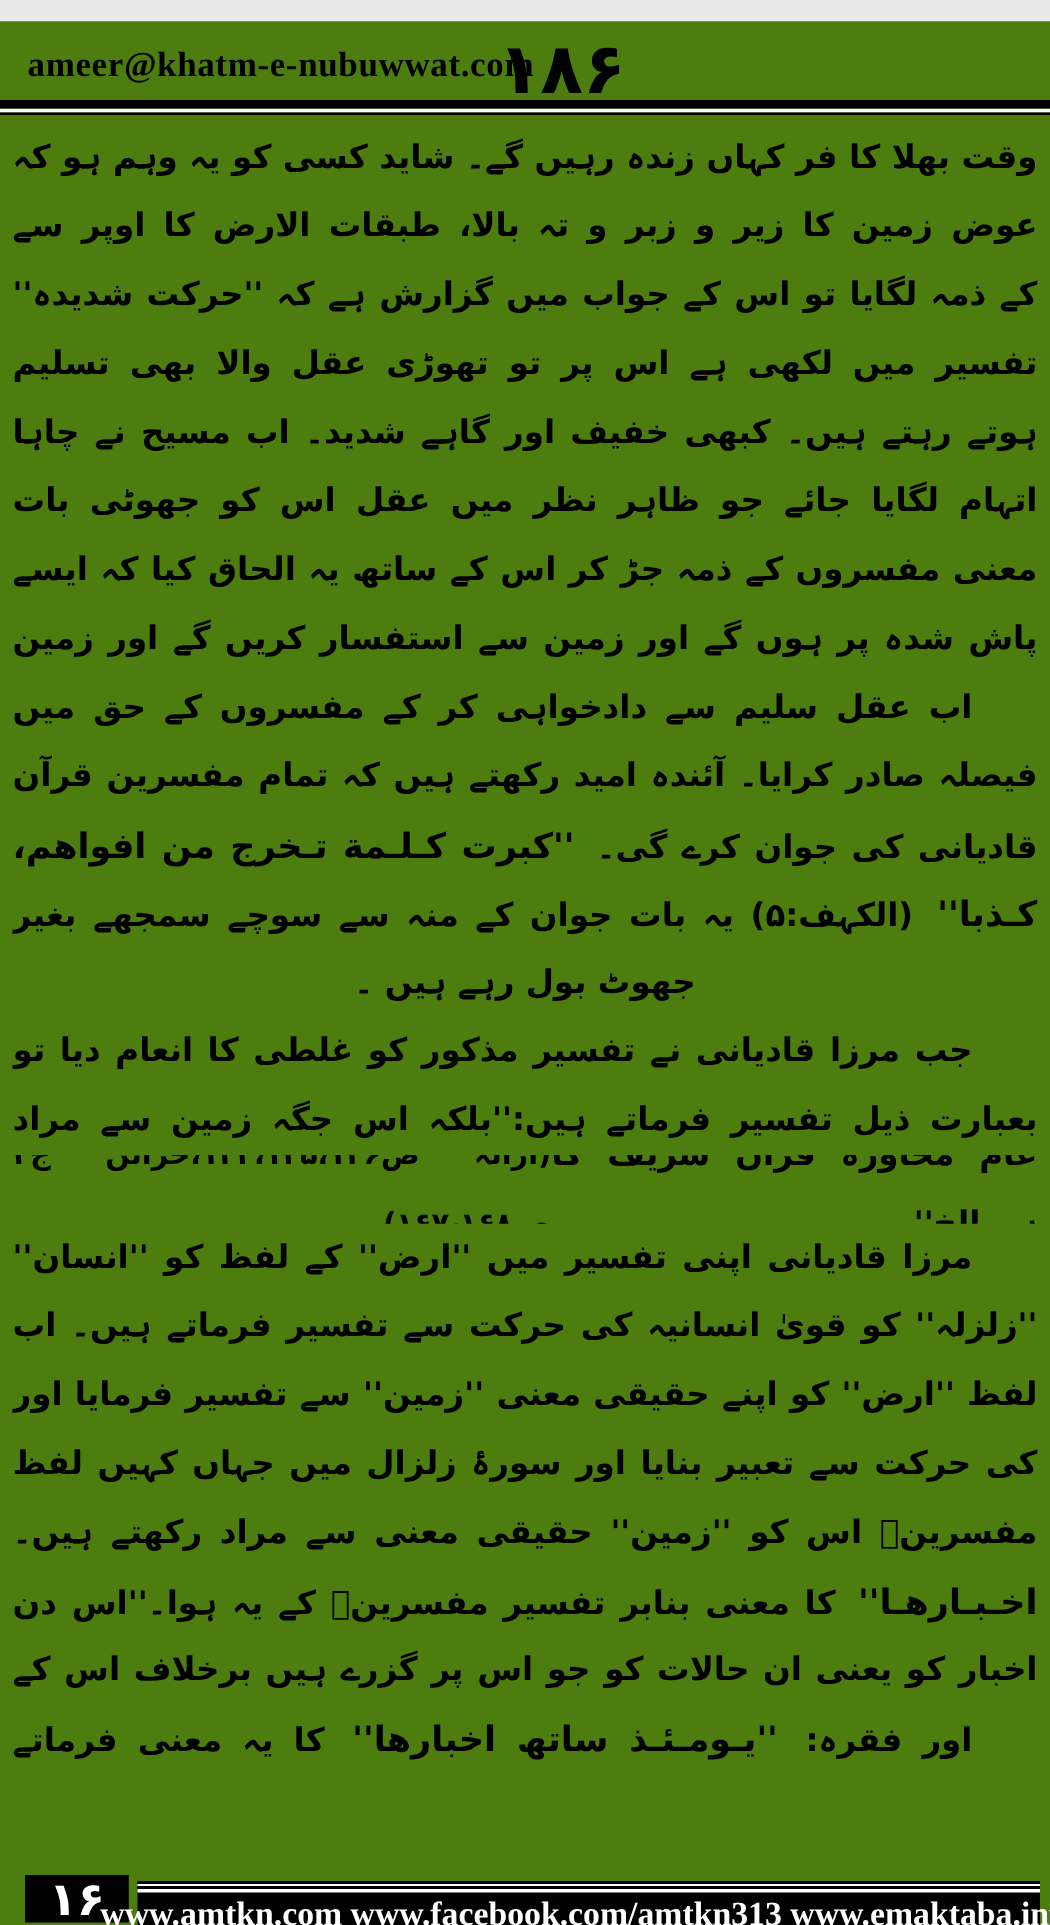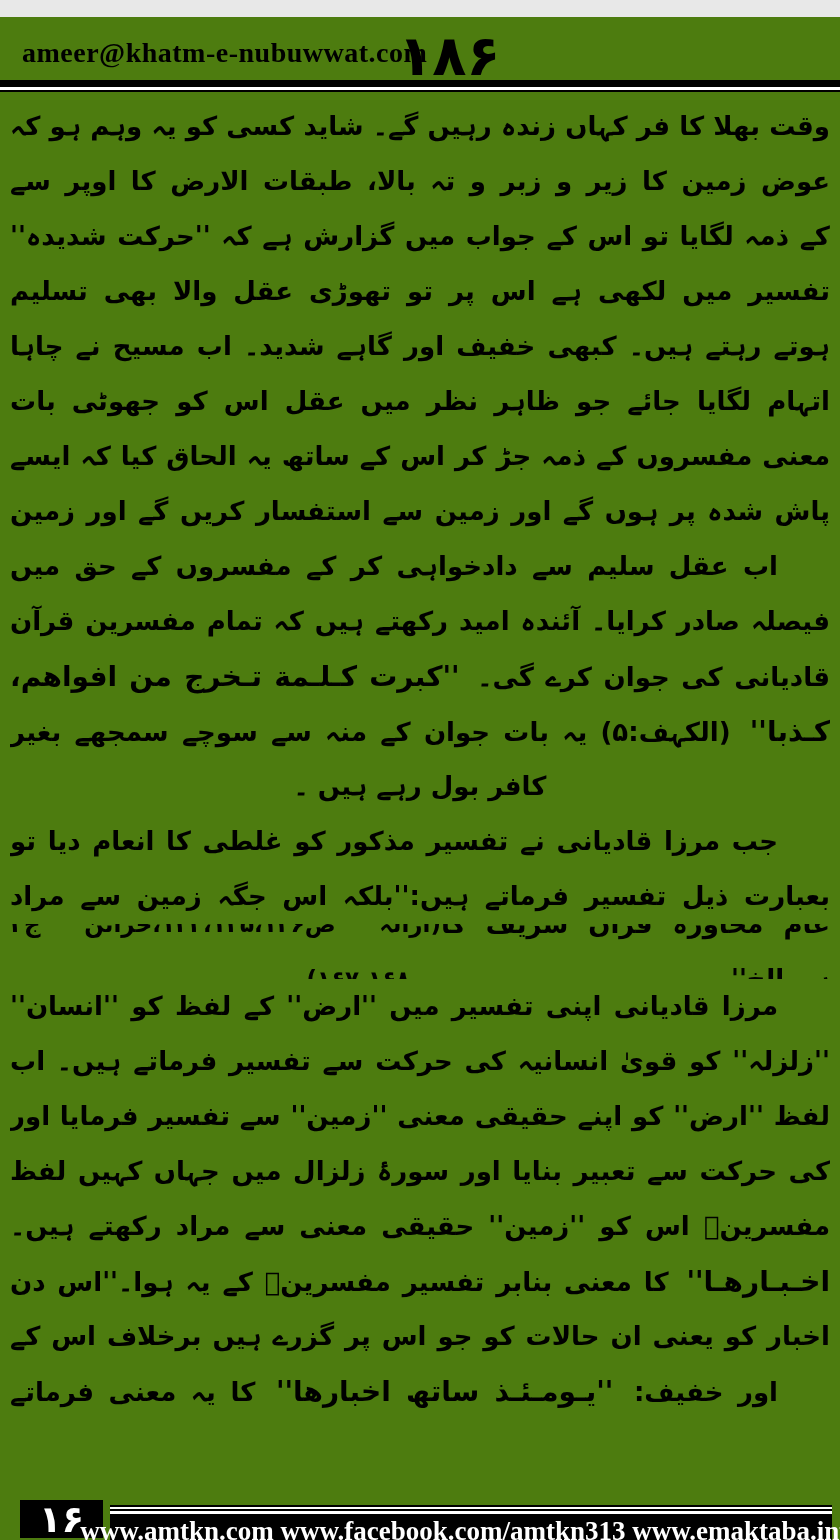--- a/index.html
+++ b/index.html
@@ -92,42 +92,42 @@
     <div class="tl indent">اب عقل سلیم سے دادخواہی کر کے مفسروں کے حق میں جھوٹ کہنے اور نافہمی کا</div>
     <div class="tl">فیصلہ صادر کرایا۔ آئندہ امید رکھتے ہیں کہ تمام مفسرین قرآن کے حق میں دنیا بدظن ہو کر مفسر</div>
     <div class="tl">
       <span class="seg">قادیانی کی جوان کرے گی۔</span>
       <span class="seg ar">''کبرت کـلـمة تـخرج من افواهم، ان يقولون الّا</span>
     </div>
     <div class="tl">
       <span class="seg ar">کـذبا''</span>
       <span class="seg">(الکہف:۵) یہ بات جوان کے منہ سے سوچے سمجھے بغیر نکلتی ہے، انتہائی قبیح ہے، وہ محض</span>
     </div>
-    <div class="tl center">کافر بول رہے ہیں ۔</div>
+    <div class="tl center">جھوٹ بول رہے ہیں ۔</div>
     <div class="tl indent">جب مرزا قادیانی نے تفسیر مذکور کو غلطی کا انعام دیا تو سورۂ مذکور کو اپنی رائے سے</div>
     <div class="tl">بعبارت ذیل تفسیر فرماتے ہیں:''بلکہ اس جگہ زمین سے مراد زمین کے رہنے والے ہیں اور یہ</div>
     <div class="tl cite-line">
       <span class="urdu-part">عام محاورہ قرآن شریف کا ہے۔الخ''</span>
       <span class="cite-part">(ازالہ ص۱۳۲،۱۳۵،۱۳۶،خزائن ج۳ ص۱۶۷،۱۶۸)</span>
     </div>
     <div class="tl indent">مرزا قادیانی اپنی تفسیر میں ''ارض'' کے لفظ کو ''انسان'' سے مراد رکھتے ہیں اور</div>
     <div class="tl">''زلزلہ'' کو قویٰ انسانیہ کی حرکت سے تفسیر فرماتے ہیں۔ اب سوچنا چاہئے کہ مفسرینؒ نے</div>
     <div class="tl">لفظ ''ارض'' کو اپنے حقیقی معنی ''زمین'' سے تفسیر فرمایا اور ''زلزلہ'' کو اس کے اصلی معنی زمین</div>
     <div class="tl">کی حرکت سے تعبیر بنایا اور سورۂ زلزال میں جہاں کہیں لفظ ارض یا اس کی ضمیر ہے</div>
     <div class="tl">
       <span class="seg">مفسرینؒ اس کو ''زمین'' حقیقی معنی سے مراد رکھتے ہیں۔ فقرہ:</span>
       
     </div>
     <div class="tl">
       <span class="seg ar">اخـبـارهـا''</span>
       <span class="seg">کا معنی بنابر تفسیر مفسرینؒ کے یہ ہوا۔''اس دن بیان کرے گی زمین اپنی</span>
     </div>
     <div class="tl">اخبار کو یعنی ان حالات کو جو اس پر گزرے ہیں برخلاف اس کے مرزا قادیانی ارض کو انسان</div>
     <div class="tl indent">
-      <span class="seg">اور خفیف:</span>
+      <span class="seg">اور فقرہ:</span>
       <span class="seg ar">''یـومـئـذ ساتھ اخبارها''</span>
       <span class="seg">کا یہ معنی فرماتے ہیں:''اور اس دن</span>
     </div>
   </div>
 
   <div class="ftr-box">
     <span>۱۶</span>
   </div>
   <div class="ftr-bar">
     <div class="ftr-stripes"></div>

